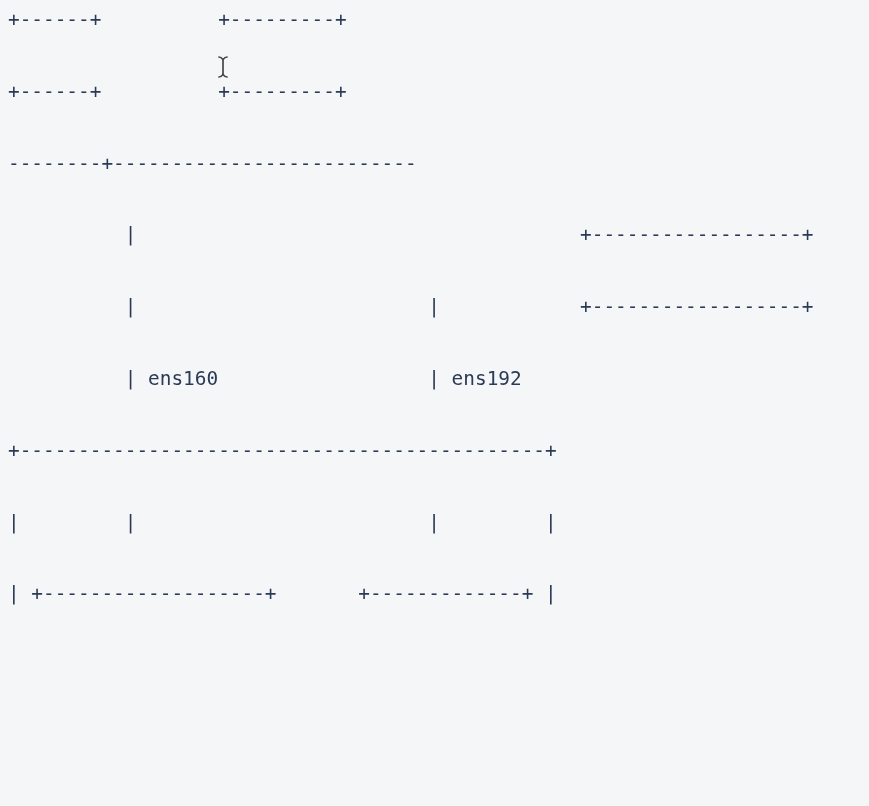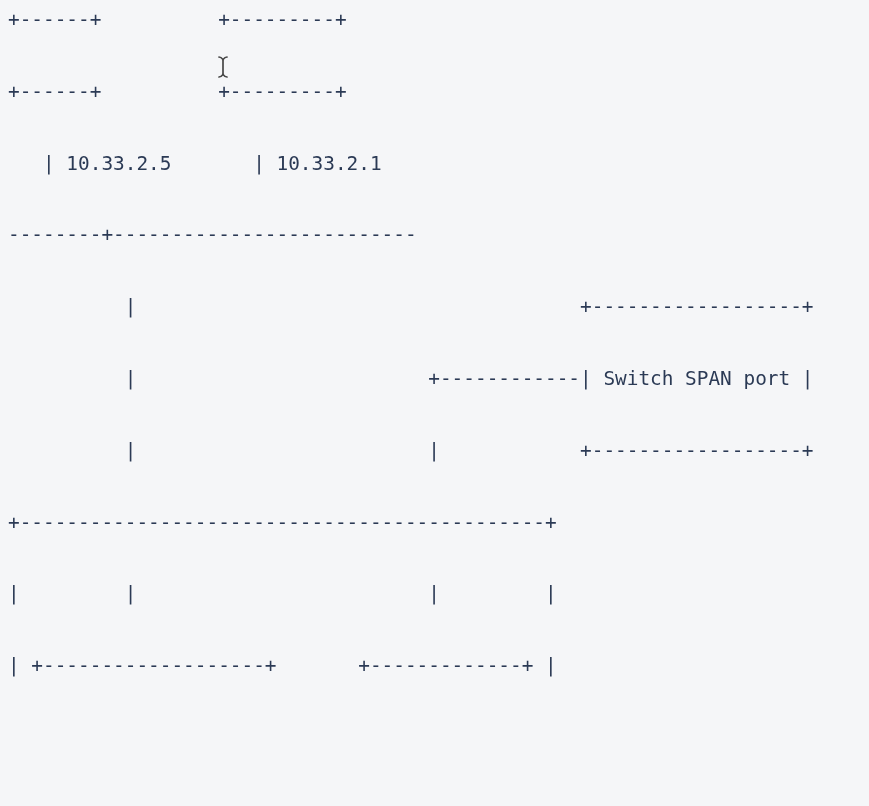--- a/index.html
+++ b/index.html
@@ -33,25 +33,24 @@
     width: 12px;
     height: 24px;
     pointer-events: none;
   }
 </style>
 </head>
 <body>
 
 <pre class="code-block"><div>+------+          +---------+</div>
 <div>+------+          +---------+</div>
-<div>   | 10.33.2.5       | 10.33.2.1</div>
 <div>--------+--------------------------</div>
 <div>          |                                      +------------------+</div>
-<div>          |                         +------------| Switch SPAN port |</div>
 <div>          |                         |            +------------------+</div>
+<div>          | ens160                  | ens192</div>
 <div>+---------------------------------------------+</div>
 <div>|         |                         |         |</div>
 <div>| +-------------------+       +-------------+ |</div>
 
 
 
 
 
 
 

